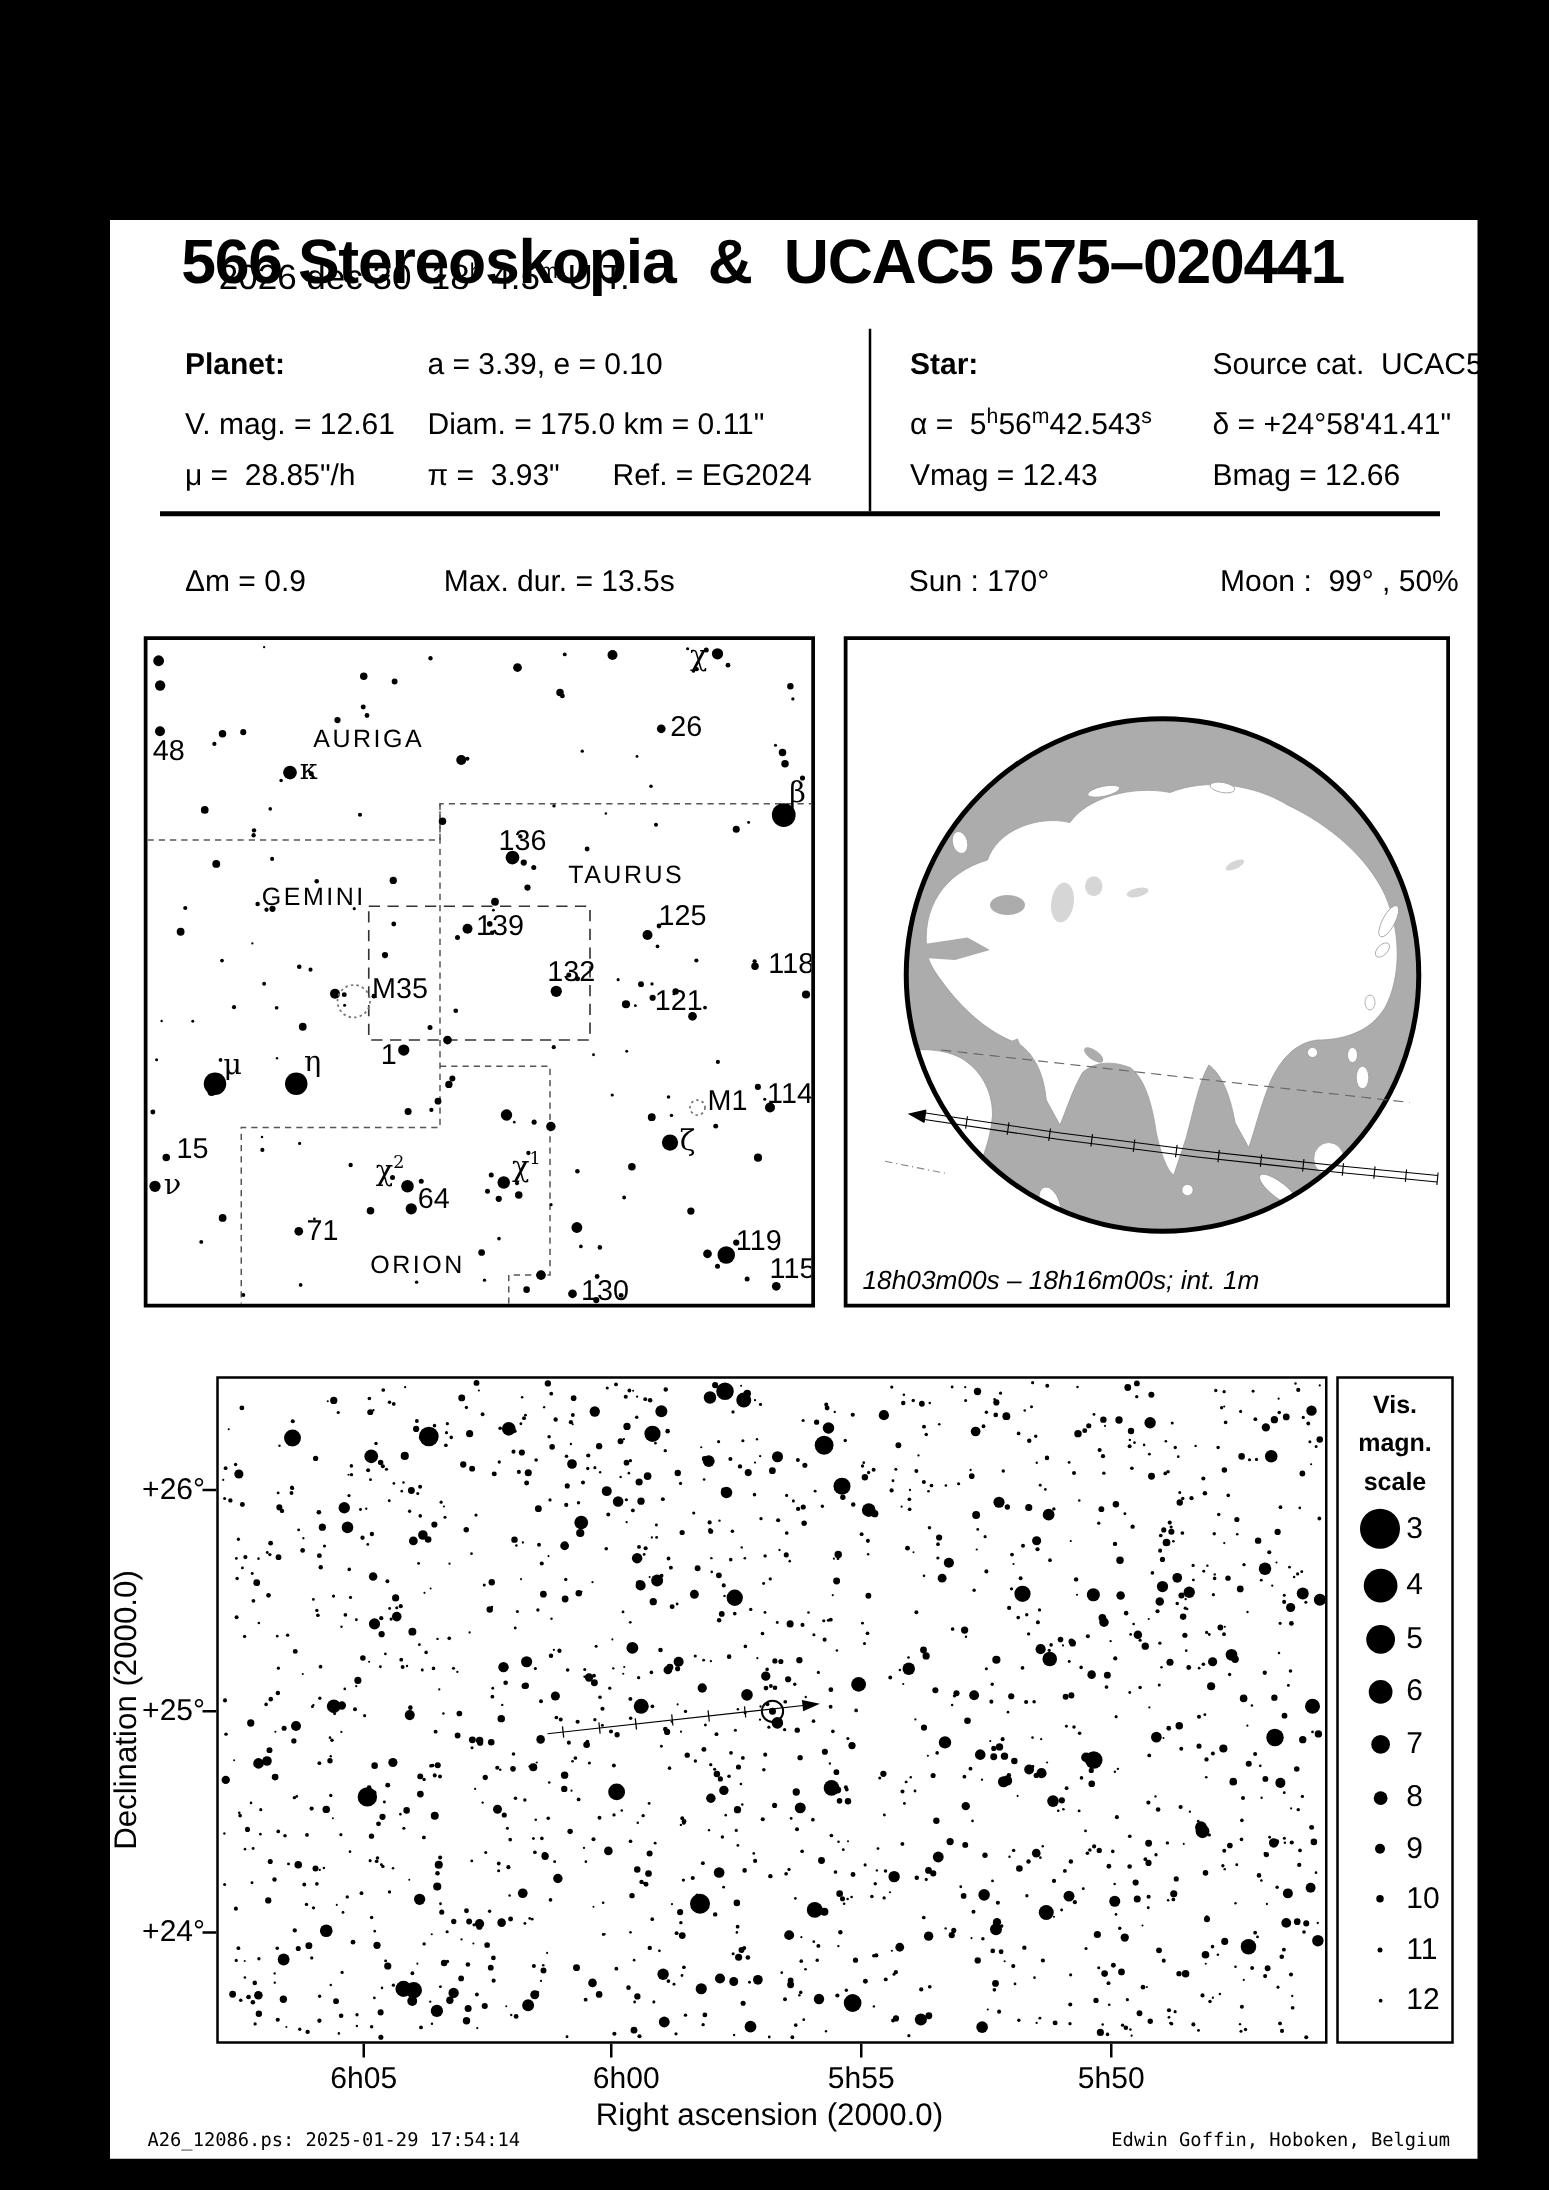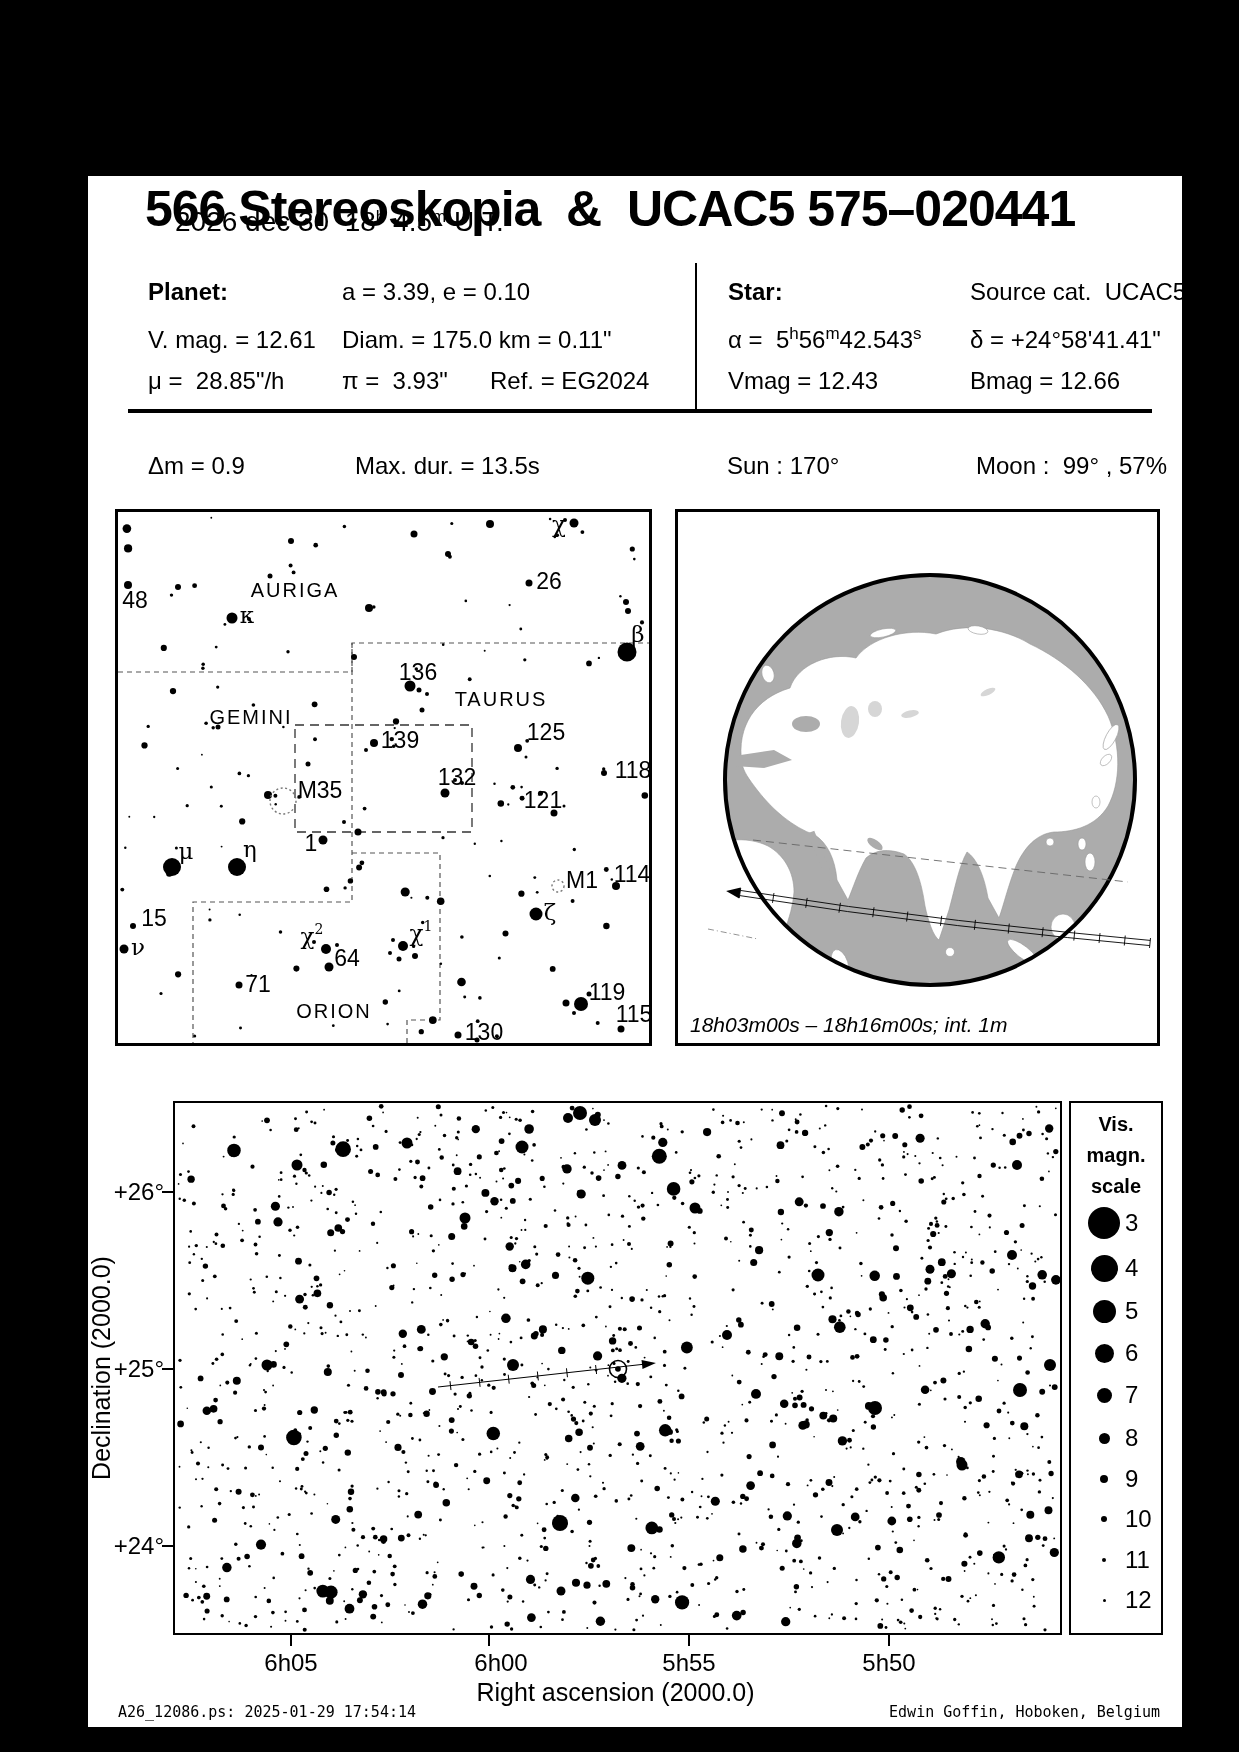--- a/index.html
+++ b/index.html
@@ -55,21 +55,21 @@
   <span class="abs cell" style="left:402px;top:191px;">Ref. = EG2024</span>
   <span class="abs cell" style="left:640px;top:191px;">Vmag = 12.43</span>
   <span class="abs cell" style="left:882px;top:191px;">Bmag = 12.66</span>
 
   <div class="hline" style="left:40px;top:233px;width:1024px;height:4px;"></div>
   <div class="hline" style="left:607px;top:87px;width:2px;height:146px;"></div>
 
   <span class="abs cell" style="left:60px;top:276px;">Δm = 0.9</span>
   <span class="abs cell" style="left:267px;top:276px;">Max. dur. = 13.5s</span>
   <span class="abs cell" style="left:639px;top:276px;">Sun : 170°</span>
-  <span class="abs cell" style="left:888px;top:276px;">Moon :  99° , 57%</span>
+  <span class="abs cell" style="left:888px;top:276px;">Moon :  99° , 50%</span>
 
   <div class="chartbox" style="left:27px;top:333px;width:531px;height:531px;">
     <svg id="finder-svg" width="531" height="531" viewBox="0 0 531 531">
           <polyline points="0,160 234,160 234,131 531,131" class="bnd"></polyline>
           <polyline points="234,131 234,390 75,390 75,531" class="bnd"></polyline>
           <polyline points="234,341 322,341 322,508 289,508 289,531" class="bnd"></polyline>
           <rect x="177" y="213" width="177" height="107" fill="none" stroke="#333" stroke-width="1.3" stroke-dasharray="9 6"></rect>
           <circle cx="10.1" cy="36.4" r="4.12" fill="#000"></circle>
           <circle cx="276.7" cy="216.1" r="1.16" fill="#000"></circle>
           <circle cx="293.4" cy="385.7" r="1.07" fill="#000"></circle>

